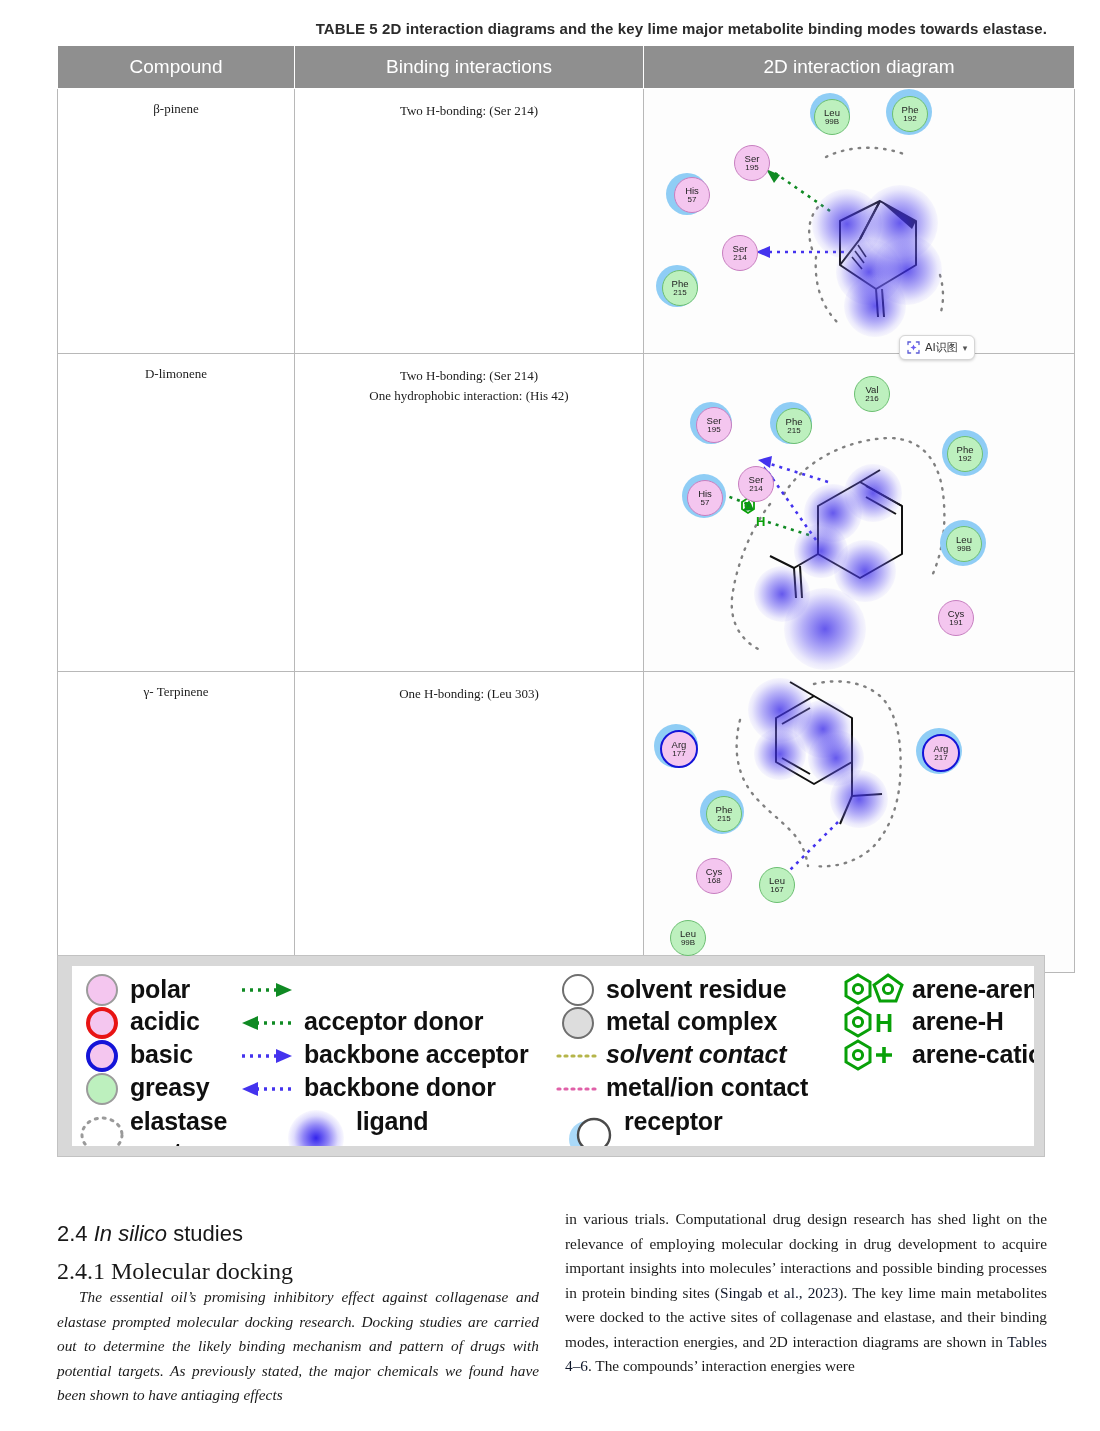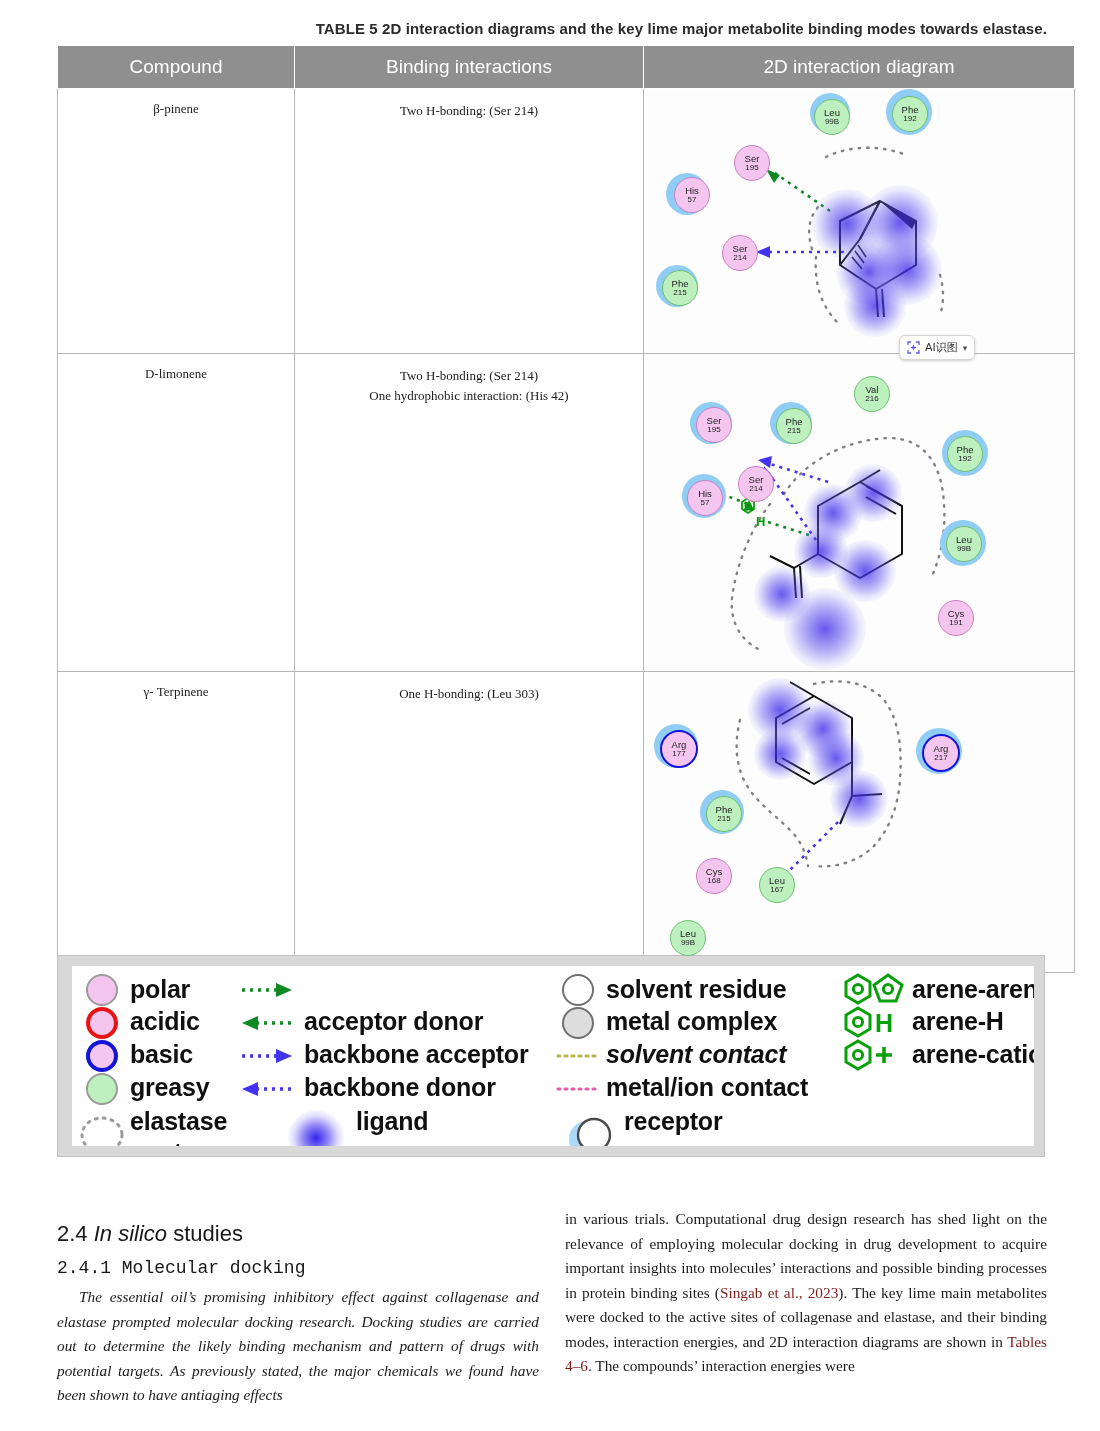--- a/index.html
+++ b/index.html
@@ -98,31 +98,31 @@
       font-size:25px;font-weight:700;color:#101010;white-space:nowrap;letter-spacing:-.2px;}
   .swatch{position:absolute;}
   .circ{border-radius:50%;box-sizing:border-box;}
 
   
   .h-sec{
     position:absolute;font-family:"Liberation Sans", sans-serif;
     font-size:22px;font-weight:400;color:#181818;
   }
   .h-sub{
-    position:absolute;font-family:Liberation Mono, monospace;
-    font-size:18px;font-weight:400;color:#181818;
+    position:absolute;font-family:Liberation Serif, serif;
+    font-size:24px;font-weight:400;color:#181818;
   }
   .col{
     position:absolute;width:482px;
     font-family:"Liberation Serif", serif;
     font-size:15.3px;line-height:24.5px;color:#1a1a1a;
     text-align:justify;text-justify:inter-word;
   }
   .col .indent{display:block;text-indent:22px;font-style:italic;}
-  a.ref{color:#7f1d1d;text-decoration:none;margin-top:48px;}
+  a.ref{color:#0f172a;text-decoration:none;margin-top:48px;}
 </style>
 </head>
 <body>
 
 <div class="page">
 
   <div class="caption">TABLE 5 2D interaction diagrams and the key lime major metabolite binding modes towards elastase.</div>
 
   <table class="tbl">
     <thead>

